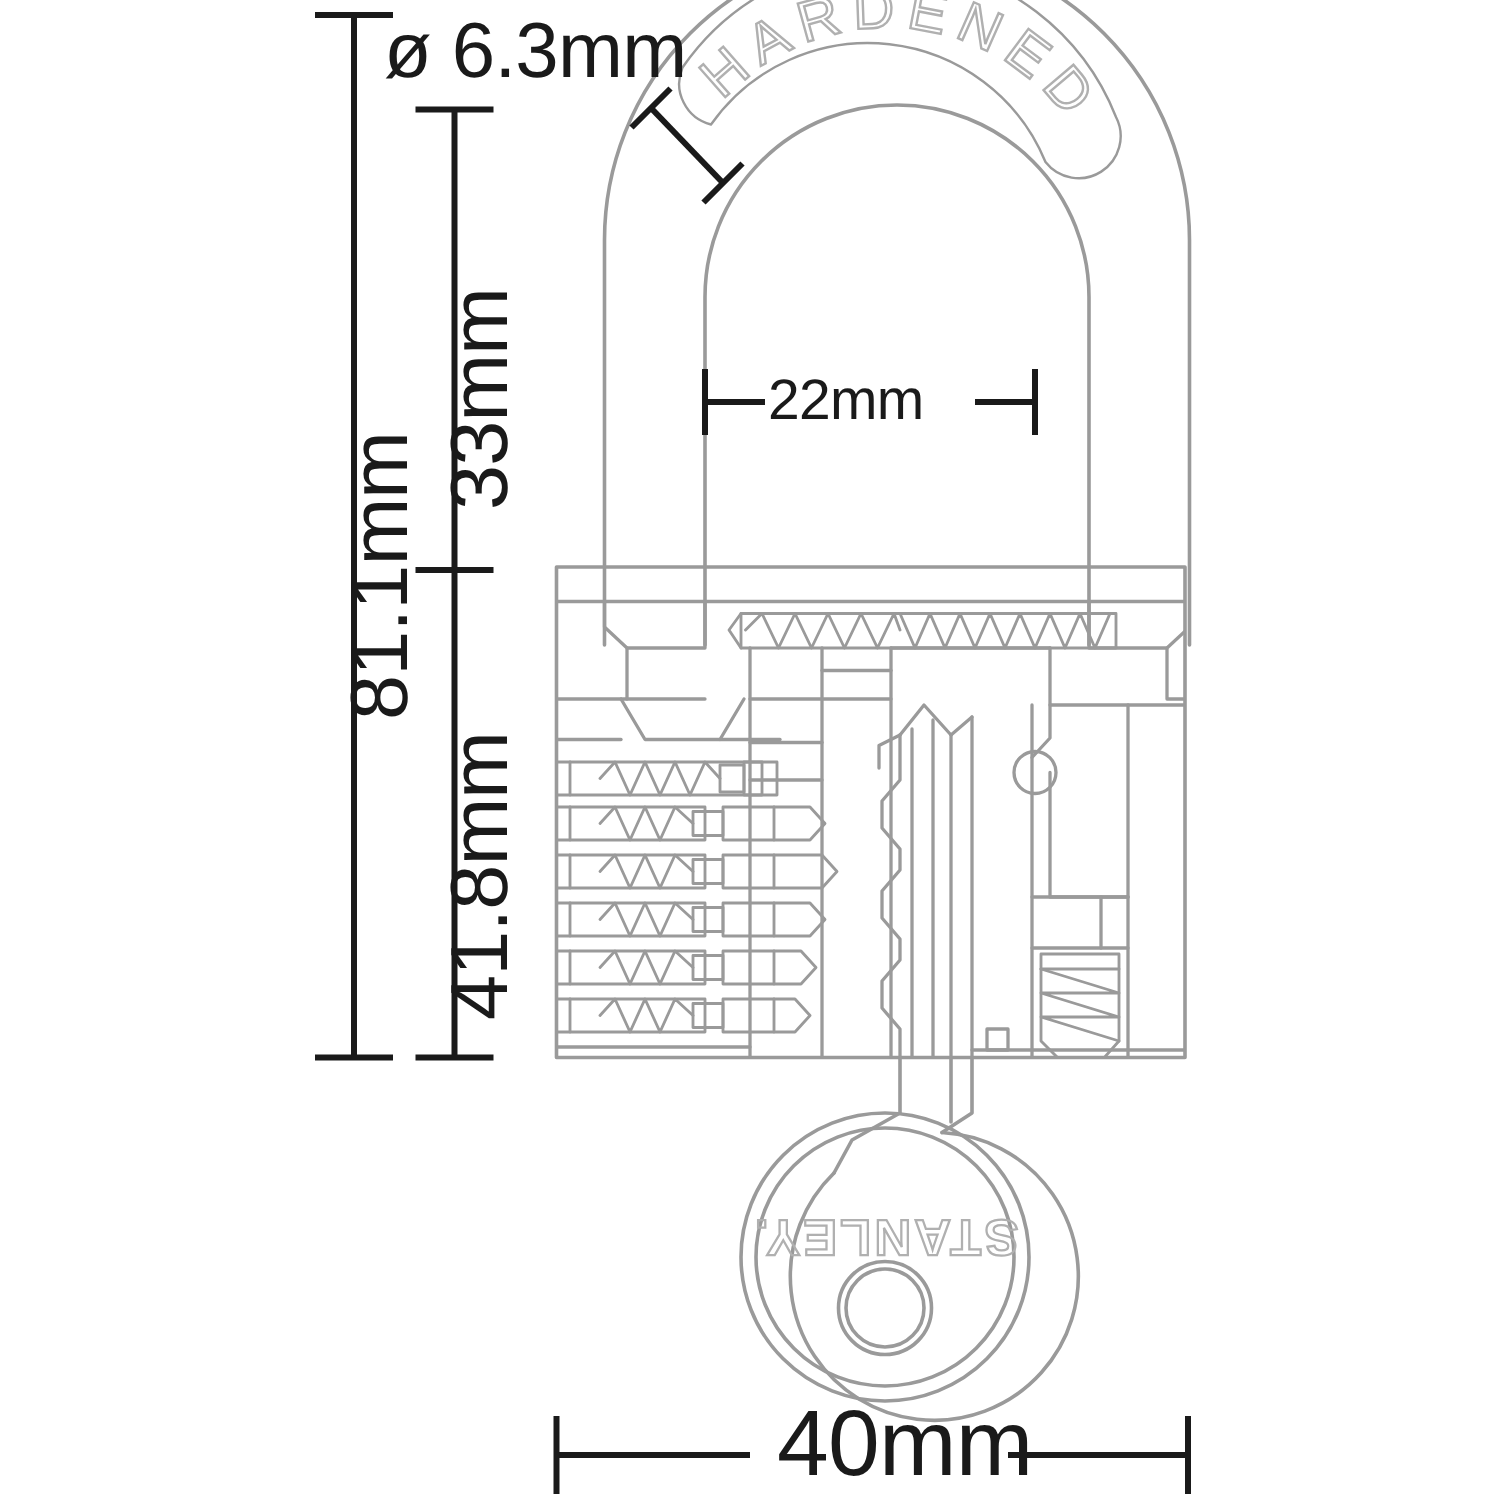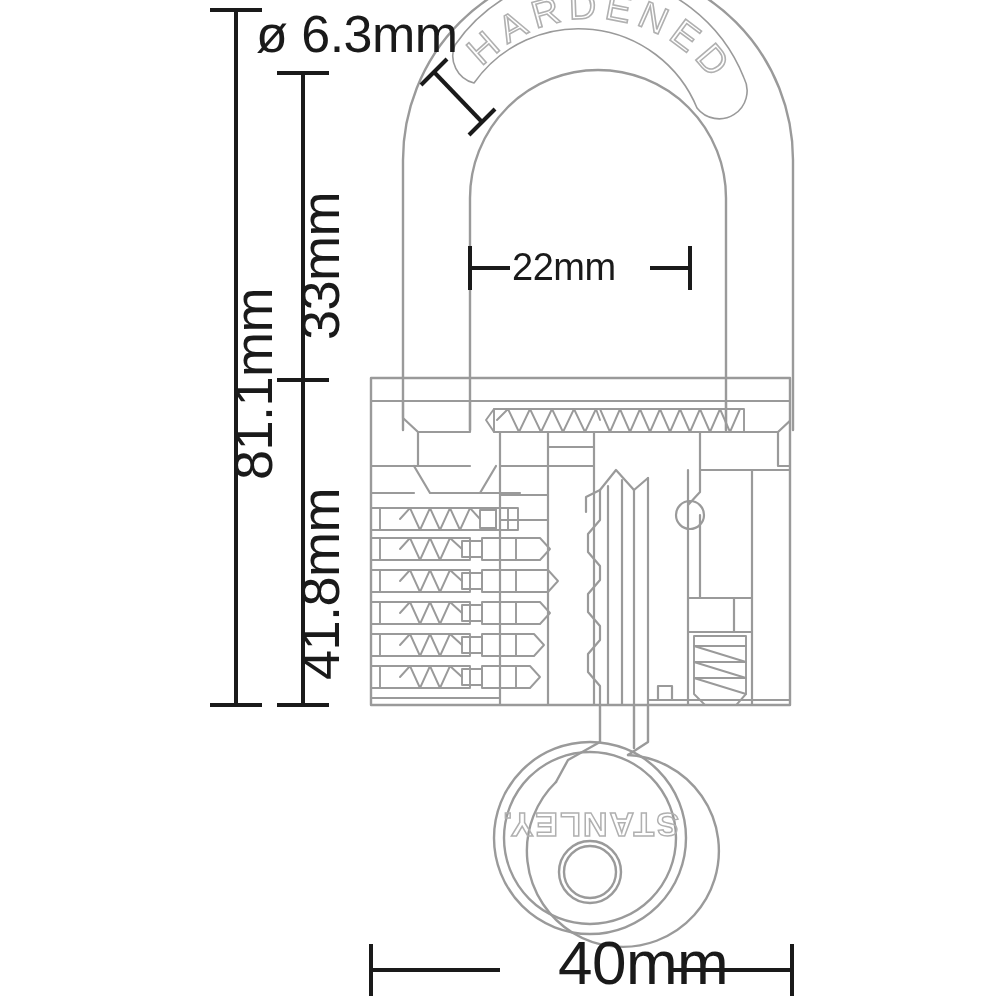--- a/index.html
+++ b/index.html
@@ -279,15 +279,15 @@
   <div class="dim-label dim-ov" style="left:256px; top:8px;text-align:right;">ø 6.3mm</div>
 
   <div class="dim-label dim-v" style="left:226px; top:480px; transform: rotate(-90deg);">81.1mm</div>
 
   <div class="dim-label dim-v" style="left:293px; top:340px; transform: rotate(-90deg);">33mm</div>
 
   <div class="dim-label dim-v" style="left:293px; top:680px; transform: rotate(-90deg);">41.8mm</div>
 
   <div class="dim-label dim-h" style="left:512px; top:240px;">22mm</div>
 
-  <div class="dim-label dim-h" style="left:518px; top:936px; font-size:62px;margin-left:40px;">40mm</div>
+  <div class="dim-label dim-h" style="left:518px; top:936px; font-size:62px;">40mm</div>
 
 </div>
 
 </body></html>

